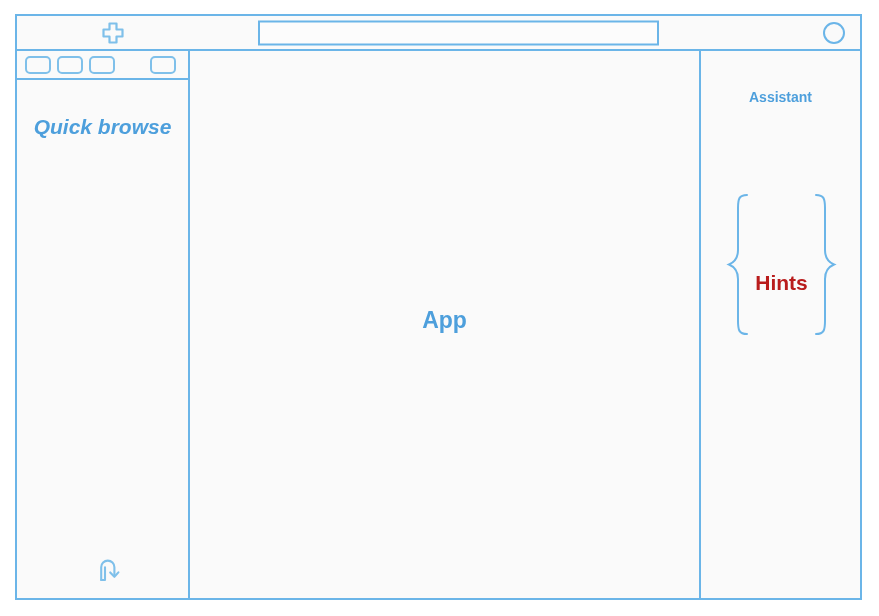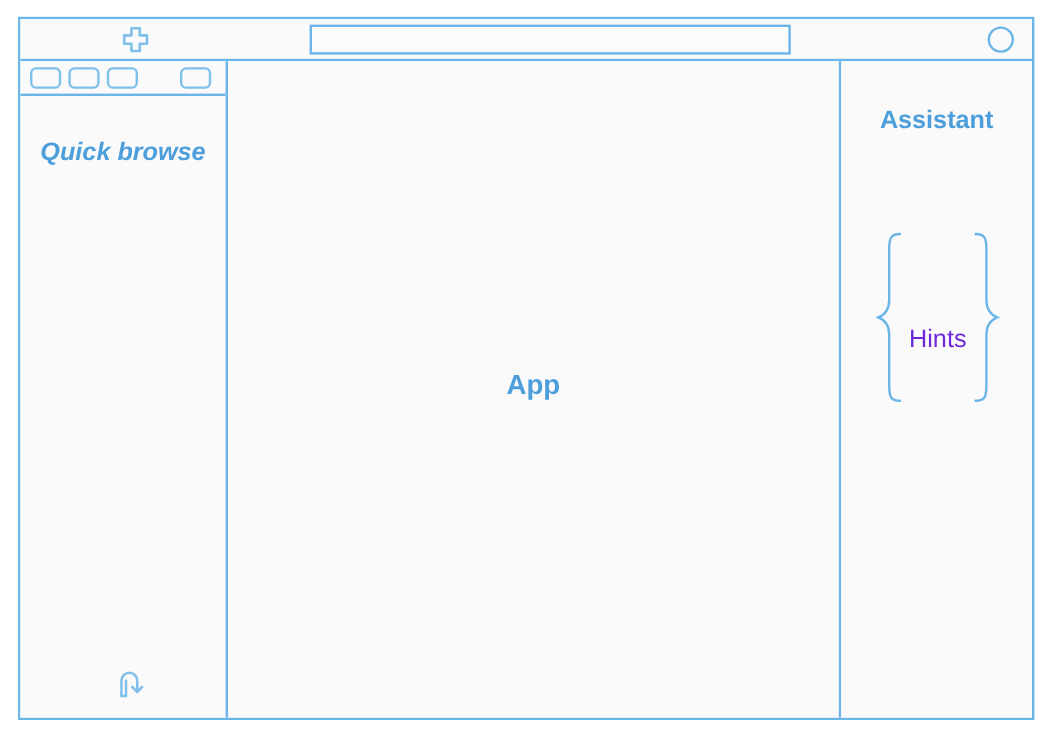--- a/index.html
+++ b/index.html
@@ -166,21 +166,21 @@
     box-sizing: border-box;
     position: relative;
     background: #FAFAFA;
   }
   #assistant-label {
     position: absolute;
     top: 38px;
     left: 0;
     right: 0;
     text-align: center;
-    font-size: 21px;
+    font-size: 14px;
     font-weight: bold;
     color: #4D9FDC;
   }
   #hints-block {
     position: absolute;
     top: 141px;
     left: 12px;
     right: 10px;
     height: 145px;
     display: flex;
@@ -188,22 +188,22 @@
     justify-content: center;
   }
   #hints-block .brace {
     flex: 0 0 auto;
     width: 26px;
     height: 145px;
     color: #6BB5E8;
   }
   #hints-label {
     font-size: 21px;
-    font-weight: normal;
-    color: #6d28d9;
+    font-weight: bold;
+    color: #b91c1c;
     padding: 0 4px;
     white-space: nowrap;
     margin-top: 36px;
   }
 </style>
 </head>
 <body>
 
 <div id="window-frame">
 

